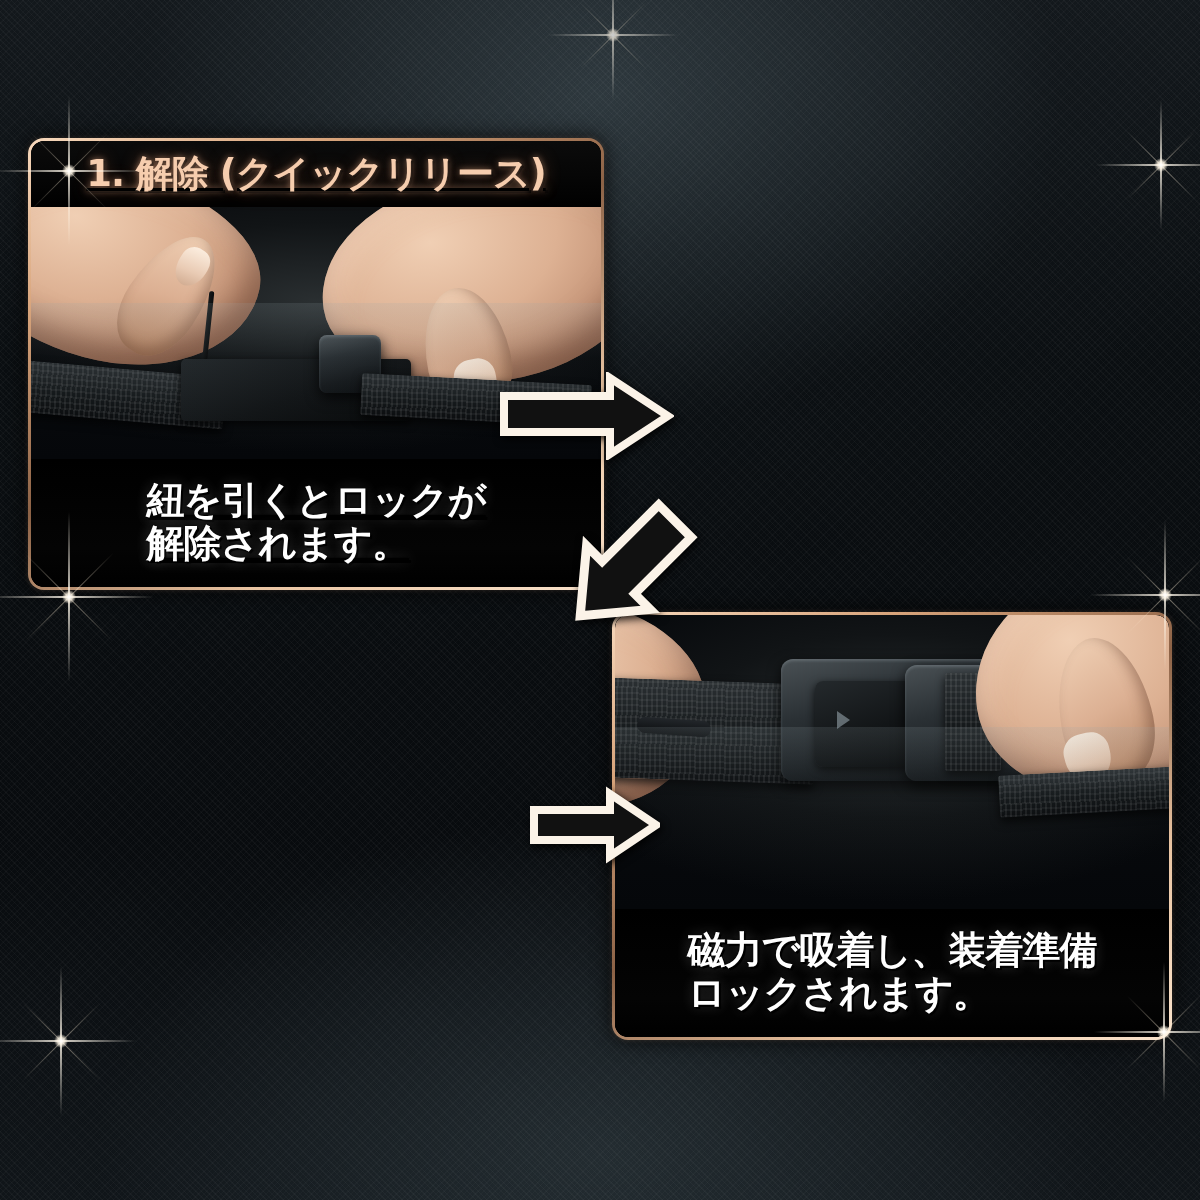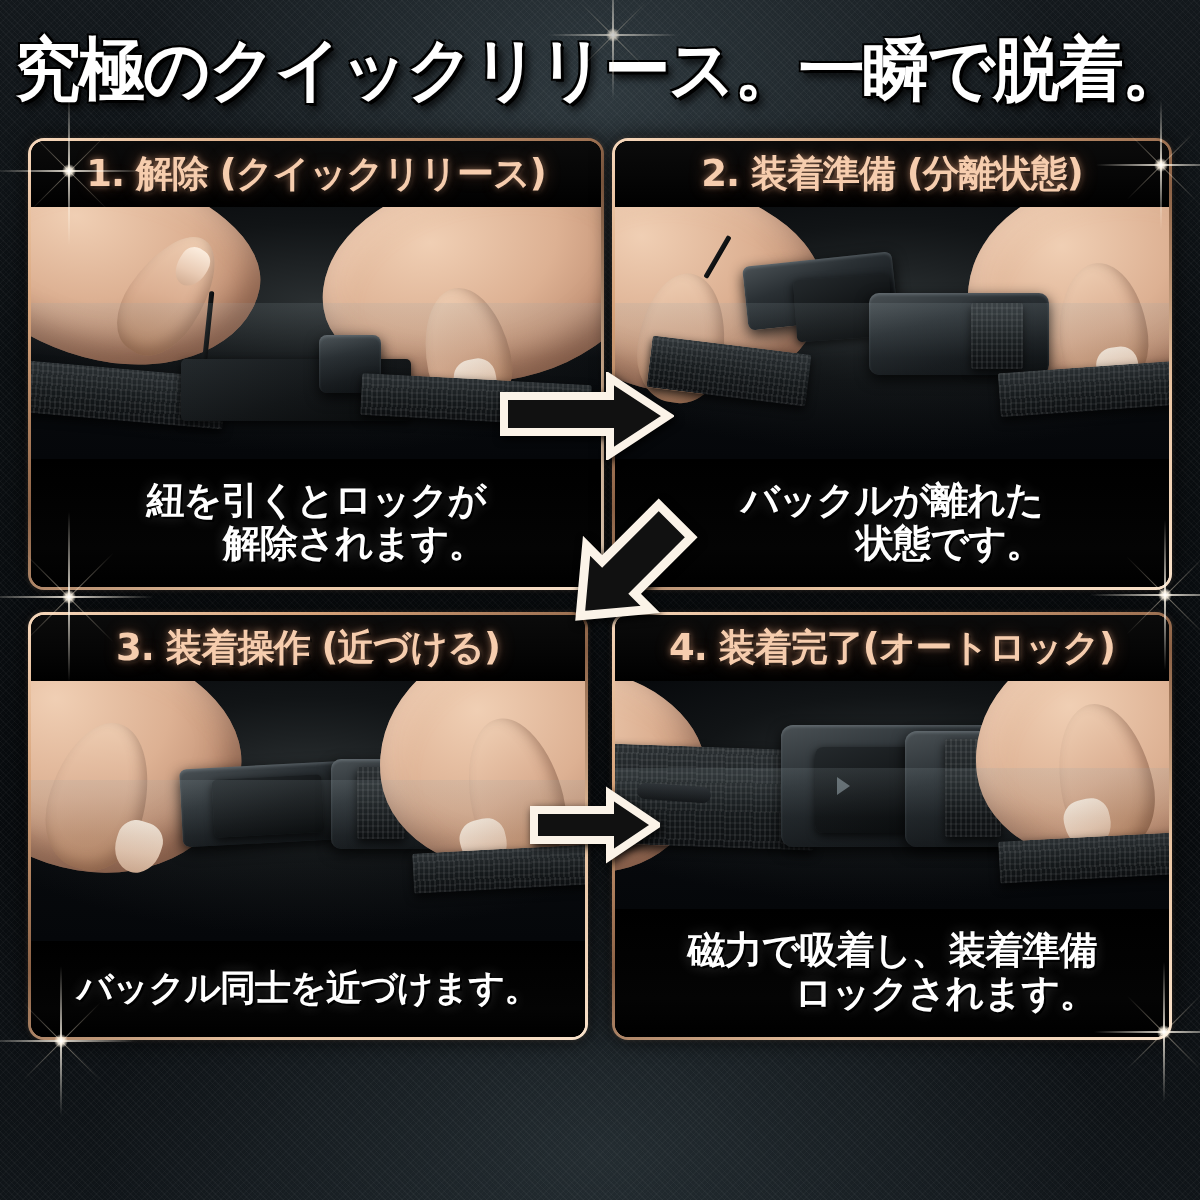--- a/index.html
+++ b/index.html
@@ -58,21 +58,21 @@
     background:#000;
     border:3px solid transparent;
     background-image:
       linear-gradient(#000,#000),
       linear-gradient(150deg,#f7d9bd 0%, #d8a47b 22%, #8c6246 48%, #e9c4a2 74%, #f9e2cb 100%);
     background-origin:border-box;
     background-clip:padding-box, border-box;
     box-shadow:0 0 20px rgba(0,0,0,0.9), 0 0 5px rgba(240,200,165,0.30);
     z-index:4;
   }
-  .p1{ left:28px;  top:138px; width:576px; height:452px; }
+  .p1{ left:28px;  top:138px; width:576px; height:452px;text-decoration:underline; }
   .p2{ left:612px; top:138px; width:560px; height:452px; }
   .p3{ left:28px;  top:612px; width:560px; height:428px; }
   .p4{ left:612px; top:612px; width:560px; height:428px; }
 
   .panel-inner{
     position:relative;
     width:100%; height:100%;
     background:#000;
     display:flex; flex-direction:column;
     border-radius:13px;
@@ -169,21 +169,21 @@
     border-bottom:9px solid transparent;
     border-left:13px solid rgba(160,175,182,0.55);
   }
 
   
   .cap{
     position:relative;
     flex:0 0 auto;
     background:linear-gradient(180deg,#000 0%,#040404 70%,#000 100%);
     display:flex; align-items:center; justify-content:center;
-    text-align:right;
+    text-align:left;
     z-index:3;
     padding:6px 10px 8px;
   }
   .cap-txt{
     font-family:"DejaVu Sans","Liberation Sans",sans-serif;
     font-weight:bold;
     color:#ffffff;
     font-size:38px;
     line-height:1.14;
     letter-spacing:-1px;
@@ -237,23 +237,20 @@
     background:linear-gradient(90deg, rgba(255,255,255,0) 0%, rgba(255,240,215,0.5) 50%, rgba(255,255,255,0) 100%);
   }
   .spark .d1{ transform:rotate(45deg); }
   .spark .d2{ transform:rotate(-45deg); }
 </style>
 </head>
 <body>
 
 <div id="root">
 
-  <div class="title-bar">
-    <div class="title-text">究極のクイックリリース。一瞬で脱着。</div>
-  </div>
 
   <div class="panel p1">
     <div class="panel-inner">
       <div class="p-head">
         <div class="p-head-txt">1. 解除 (クイックリリース)</div>
       </div>
       <div class="photo">
 
         <div class="hand" style="left:-70px; top:-36px; width:300px; height:190px; transform:rotate(12deg);"></div>
         <div class="finger" style="left:100px; top:22px; width:74px; height:132px; transform:rotate(34deg);"></div>
@@ -269,77 +266,24 @@
         <div class="buckle" style="left:288px; top:128px; width:62px; height:58px; border-radius:8px;"></div>
         <div class="strap" style="left:330px; top:172px; width:230px; height:42px; transform:rotate(3deg);"></div>
       </div>
       <div class="cap cap-1">
         <div class="cap-txt">紐を引くとロックが
 解除されます。</div>
       </div>
     </div>
   </div>
 
-  <div class="panel p2">
-    <div class="panel-inner">
-      <div class="p-head">
-        <div class="p-head-txt">2. 装着準備 (分離状態)</div>
-      </div>
-      <div class="photo">
-
-        <div class="hand" style="left:-82px; top:-24px; width:290px; height:210px; transform:rotate(8deg);"></div>
-        <div class="finger" style="left:24px; top:66px; width:86px; height:130px; transform:rotate(8deg);"></div>
-        <div class="cord" style="left:100px; top:26px; width:5px; height:48px; transform:rotate(30deg);"></div>
-        <div class="buckle" style="left:130px; top:52px; width:150px; height:64px; transform:rotate(-6deg);"></div>
-        <div class="buckle-dark" style="left:180px; top:70px; width:96px; height:62px; transform:rotate(-4deg);"></div>
-        <div class="strap" style="left:34px; top:138px; width:160px; height:52px; transform:rotate(7deg);"></div>
-
-        <div class="hand" style="right:-84px; top:-26px; width:286px; height:212px; transform:rotate(-7deg);"></div>
-        <div class="finger" style="right:22px; top:56px; width:88px; height:130px; transform:rotate(-6deg);"></div>
-        <div class="nail" style="right:30px; top:140px; width:42px; height:48px; transform:rotate(-8deg);"></div>
-        <div class="buckle" style="right:120px; top:86px; width:180px; height:82px; border-radius:10px;"></div>
-        <div class="strap" style="right:146px; top:96px; width:52px; height:66px;"></div>
-        <div class="strap" style="right:-10px; top:160px; width:180px; height:44px; transform:rotate(-4deg);"></div>
-      </div>
-      <div class="cap cap-2">
-        <div class="cap-txt">バックルが離れた
-状態です。</div>
-      </div>
-    </div>
-  </div>
-
-  <div class="panel p3">
-    <div class="panel-inner">
-      <div class="p-head">
-        <div class="p-head-txt">3. 装着操作 (近づける)</div>
-      </div>
-      <div class="photo">
-        <div class="hand" style="left:-90px; top:-40px; width:300px; height:230px; transform:rotate(10deg);"></div>
-        <div class="finger" style="left:20px; top:40px; width:96px; height:150px; transform:rotate(16deg);"></div>
-        <div class="nail" style="left:84px; top:140px; width:46px; height:52px; transform:rotate(18deg);"></div>
-        <div class="buckle" style="left:150px; top:84px; width:170px; height:78px; transform:rotate(-3deg);"></div>
-        <div class="buckle-dark" style="left:182px; top:96px; width:110px; height:58px; transform:rotate(-3deg);"></div>
-        <div class="buckle" style="left:300px; top:78px; width:166px; height:90px; border-radius:10px;"></div>
-        <div class="strap" style="left:326px; top:86px; width:48px; height:72px;"></div>
-        <div class="hand" style="right:-94px; top:-44px; width:300px; height:236px; transform:rotate(-8deg);"></div>
-        <div class="finger" style="right:24px; top:36px; width:92px; height:150px; transform:rotate(-14deg);"></div>
-        <div class="nail" style="right:78px; top:138px; width:46px; height:50px; transform:rotate(-14deg);"></div>
-        <div class="strap" style="right:-8px; top:168px; width:180px; height:40px; transform:rotate(-3deg);"></div>
-      </div>
-      <div class="cap cap-3">
-        <div class="cap-txt">バックル同士を近づけます。</div>
-      </div>
-    </div>
-  </div>
+
 
   <div class="panel p4">
     <div class="panel-inner">
-      <div class="p-head">
-        <div class="p-head-txt">4. 装着完了(オートロック)</div>
-      </div>
       <div class="photo">
         <div class="hand" style="left:-140px; top:-10px; width:230px; height:200px; transform:rotate(10deg);"></div>
         <div class="strap" style="left:-10px; top:66px; width:210px; height:100px; transform:rotate(2deg);"></div>
         <div class="cord" style="left:22px; top:104px; width:74px; height:16px; border-radius:8px; background:linear-gradient(180deg,#22262a,#0b0d0f); transform:rotate(4deg);"></div>
         <div class="buckle" style="left:166px; top:44px; width:230px; height:122px; border-radius:12px;"></div>
         <div class="buckle-dark" style="left:200px; top:66px; width:110px; height:86px; border-radius:8px;"></div>
         <div class="tri" style="left:222px; top:96px;"></div>
         <div class="buckle" style="left:290px; top:50px; width:190px; height:116px; border-radius:12px;"></div>
         <div class="strap" style="left:330px; top:58px; width:56px; height:98px;"></div>
         <div class="hand" style="right:-96px; top:-46px; width:290px; height:230px; transform:rotate(-8deg);"></div>

